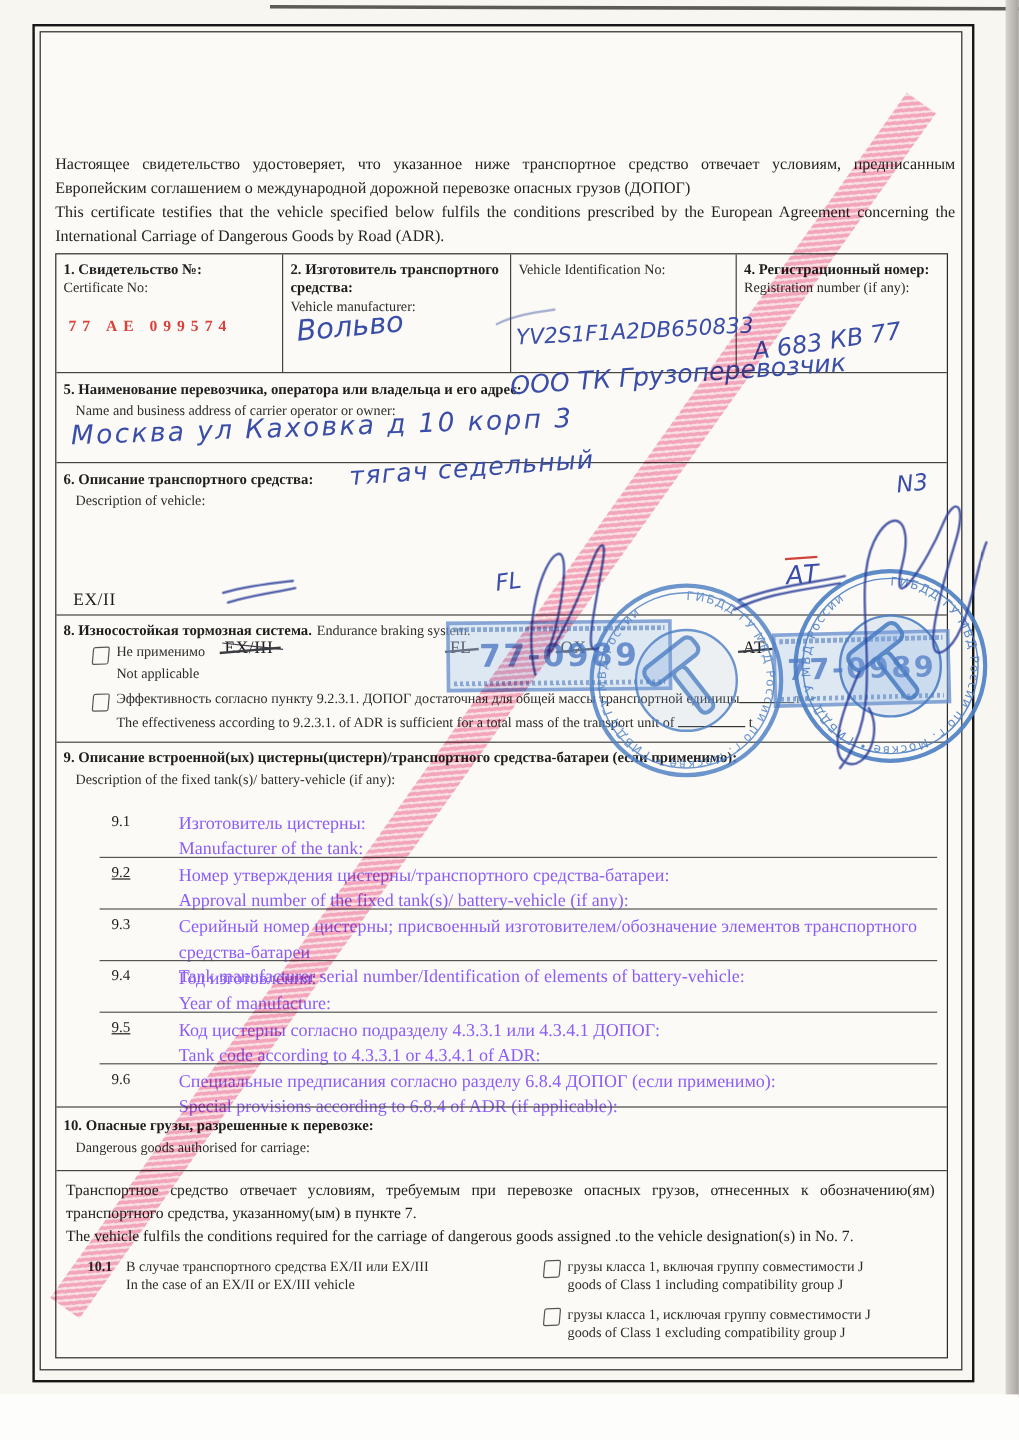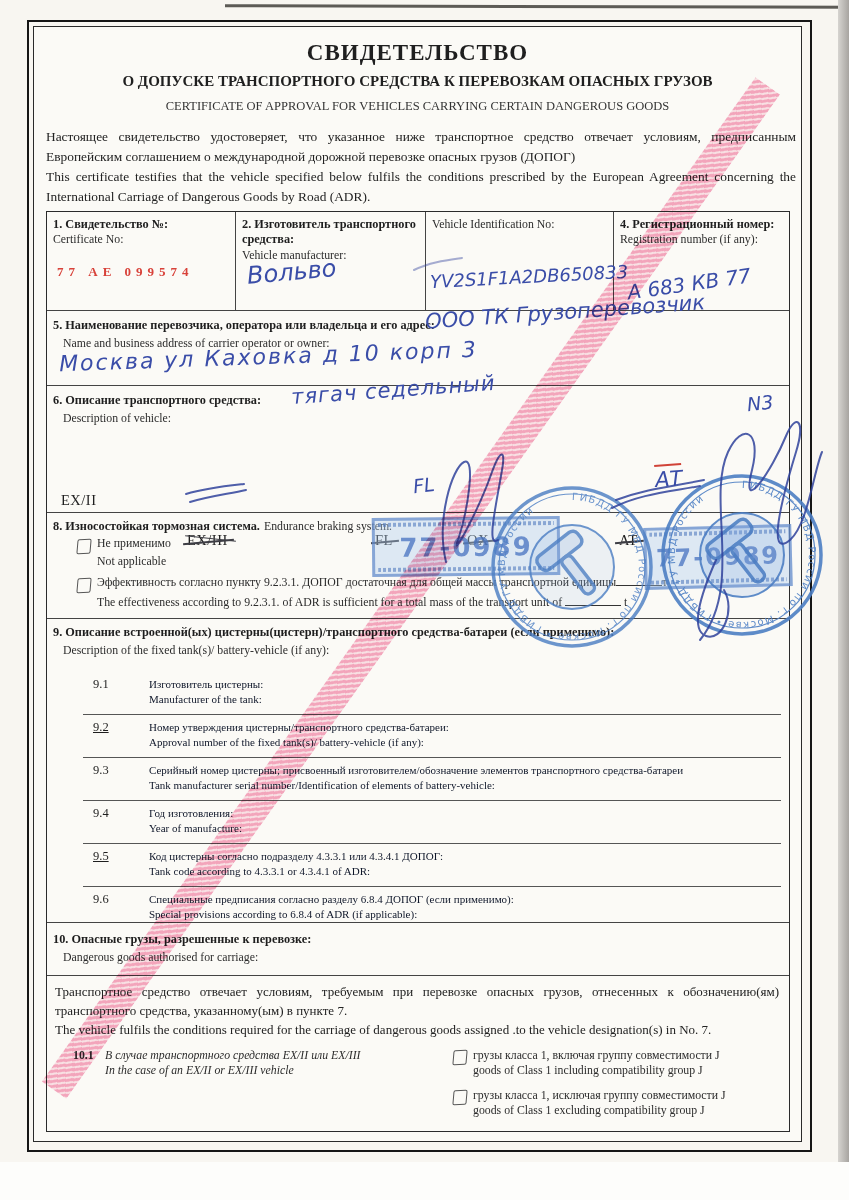--- a/index.html
+++ b/index.html
@@ -24,44 +24,39 @@
   .certno{position:absolute;left:10px;top:52px;font-size:13px;font-weight:bold;letter-spacing:5px;color:#d8423a;font-family:"Liberation Serif",serif;}
   .hw{position:absolute;font-family:"DejaVu Sans",sans-serif;font-style:italic;color:#3a4da8;white-space:nowrap;}
   .desig{position:absolute;top:280px;font-size:14.5px;letter-spacing:.5px;color:#1e1e1e;}
   .struck{position:relative;display:inline-block;margin-top:40px;}
   .struck::before{content:"";position:absolute;left:-4px;right:-6px;top:54%;border-top:2px solid #3d3d44;transform:rotate(-5deg);}
   .struck.scrib::after{content:"";position:absolute;left:-2px;right:-8px;top:36%;border-top:1.5px solid #3d3d44;transform:rotate(6deg);}
   .cb{position:absolute;width:12px;height:13px;border:1.3px solid #555;border-radius:2px;transform:skewX(-7deg) rotate(-2deg);background:transparent;}
   .blank{display:inline-block;border-bottom:1px solid #333;height:1px;vertical-align:baseline;}
   .sepline{position:absolute;left:36px;right:8px;border-top:1px solid #555;}
   .s9num{position:absolute;left:46px;font-size:12.5px;color:#1e1e1e;}
-  .s9text{position:absolute;left:102px;right:10px;font-size:11px;line-height:1.38;color:#0f172a;}
+  .s9text{position:absolute;left:102px;right:10px;font-size:15px;line-height:1.38;color:#8b5cf6;}
   .stripe{position:absolute;left:411px;top:588px;width:1232px;height:30px;transform:translate(-50%,-50%) rotate(-54.6deg);background:rgba(243,130,166,.5);mix-blend-mode:multiply;opacity:.9;}
   .stripe .tex{position:absolute;inset:0;background:repeating-linear-gradient(50deg,rgba(255,255,255,.55) 0 2px,rgba(238,90,140,.35) 2px 5px);}
   .rectstamp{position:absolute;border:3px solid rgba(95,135,200,.75);background:rgba(175,205,238,.42);box-sizing:border-box;opacity:.92;}
   .rs-num{position:absolute;left:0;right:0;top:50%;transform:translateY(-50%);text-align:center;font-family:"DejaVu Sans",sans-serif;font-weight:bold;font-size:26px;letter-spacing:2px;color:rgba(78,122,196,.88);}
   .rs-micro{position:absolute;left:3px;right:3px;height:4px;background:repeating-linear-gradient(to right,rgba(90,130,195,.7) 0 3px,transparent 3px 5px);}
   .roundstamp,.sig-layer{position:absolute;pointer-events:none;}
   .para{font-size:13px;line-height:1.48;color:#222;text-align:justify;}
 </style>
 </head>
 <body>
 
 <div class="page">
   <div class="edge-top"></div>
   <div class="edge-right"></div>
   <div class="edge-bottom"></div>
   <div class="frame-outer"></div>
   <div class="frame-inner"></div>
 
-  <div class="titleblock">
-    <div class="t-main">СВИДЕТЕЛЬСТВО</div>
-    <div class="t-sub">О ДОПУСКЕ ТРАНСПОРТНОГО СРЕДСТВА К ПЕРЕВОЗКАМ ОПАСНЫХ ГРУЗОВ</div>
-    <div class="t-en">CERTIFICATE OF APPROVAL FOR VEHICLES CARRYING  CERTAIN DANGEROUS GOODS</div>
-  </div>
 
   <div class="intro">
     <div>Настоящее свидетельство удостоверяет, что указанное ниже транспортное средство отвечает условиям, предписанным Европейским соглашением о международной дорожной перевозке опасных грузов (ДОПОГ)</div>
     <div>This certificate testifies that the vehicle specified below fulfils the conditions prescribed by the European Agreement concerning the International Carriage of Dangerous Goods by Road (ADR).</div>
   </div>
 
   <div class="ftable">
 
     <div class="frow first" style="top:0;height:98px;">
       <div class="cell" style="left:0;width:189px;">
@@ -159,21 +154,21 @@
         <span class="lab-en" style="margin-left:10px;">Dangerous goods authorised for carriage:</span>
       </div>
     </div>
 
     <div class="frow" style="top:763px;height:156px;border-bottom:none;">
       <div class="para" style="position:absolute;left:8px;top:6px;width:724px;">
         <div>Транспортное средство отвечает условиям, требуемым при перевозке опасных грузов, отнесенных к обозначению(ям) транспортного средства, указанному(ым) в пункте 7.</div>
         <div>The vehicle fulfils the conditions required for the carriage of dangerous goods assigned .to the vehicle designation(s) in No. 7.</div>
       </div>
       <div class="lab-en" style="position:absolute;left:26px;top:72px;font-weight:bold;">10.1</div>
-      <div class="lab-en" style="position:absolute;left:58px;top:72px;font-style:italic;">
+      <div class="lab-en" style="position:absolute;left:58px;top:72px;">
         <span>В случае транспортного средства EX/II или EX/III</span><br><span>In the case of an EX/II or EX/III vehicle</span>
       </div>
       <span class="cb" style="left:406px;top:74px;"></span>
       <div class="lab-en" style="position:absolute;left:426px;top:72px;">
         <span>грузы класса 1, включая группу совместимости J</span><br><span>goods of Class 1 including compatibility group J</span>
       </div>
       <span class="cb" style="left:406px;top:114px;"></span>
       <div class="lab-en" style="position:absolute;left:426px;top:112px;">
         <span>грузы класса 1, исключая группу совместимости J</span><br><span>goods of Class 1 excluding compatibility group J</span>
       </div>

